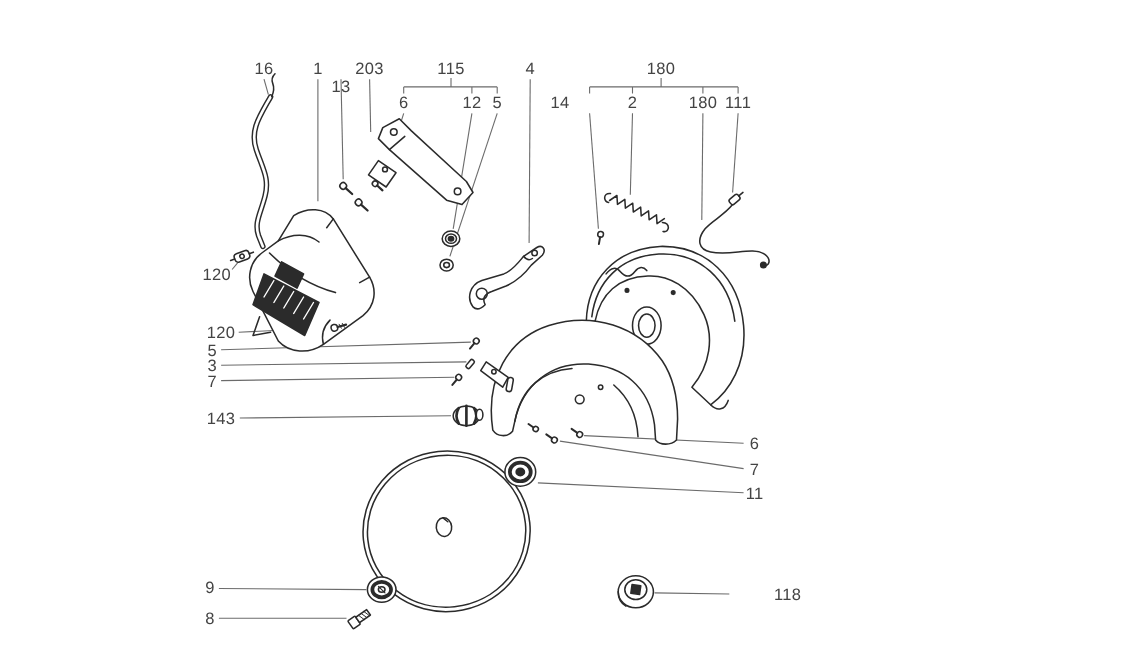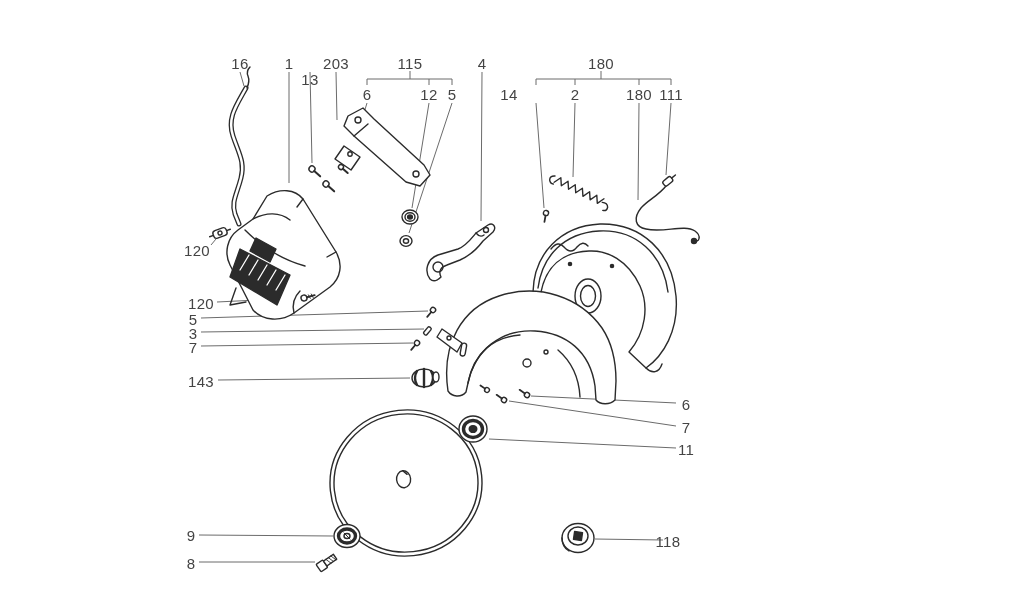--- a/index.html
+++ b/index.html
@@ -265,16 +265,16 @@
     <span class="lbl" style="left:201px;top:303px">120</span>
     <span class="lbl" style="left:193px;top:319px">5</span>
     <span class="lbl" style="left:193px;top:333px">3</span>
     <span class="lbl" style="left:193px;top:347px">7</span>
     <span class="lbl" style="left:201px;top:381px">143</span>
     <span class="lbl" style="left:686px;top:404px">6</span>
     <span class="lbl" style="left:686px;top:427px">7</span>
     <span class="lbl" style="left:686px;top:449px">11</span>
     <span class="lbl" style="left:191px;top:535px">9</span>
     <span class="lbl" style="left:191px;top:563px">8</span>
-    <span class="lbl" style="left:668px;top:541px">118</span>
+    <span class="lbl" style="left:716px;top:541px">118</span>
   </div>
 
 </div>
 
 </body></html>

